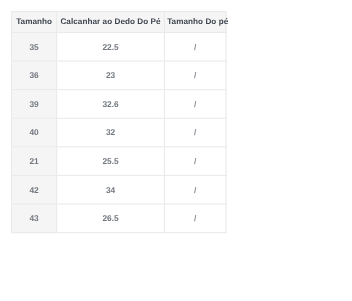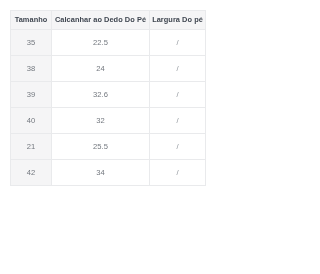--- a/index.html
+++ b/index.html
@@ -46,21 +46,21 @@
     padding: 5px 2px 5px 2px;
     border-right: 1px solid #e9eaec;
     border-bottom: 1px solid #e9eaec;
     line-height: 1.1;
     white-space: nowrap;
   }
   table.size-table td {
     background: #ffffff;
     color: #73787f;
     font-size: 7.6px;
-    font-weight: normal;
+    font-weight: bold;
     text-align: center;
     height: 25px;
     padding: 0;
     border-right: 1px solid #e9eaec;
     border-bottom: 1px solid #e9eaec;
     line-height: 25px;
   }
   table.size-table td.size-cell {
     background: #f5f5f6;
     color: #73787f;
@@ -77,32 +77,32 @@
     <table class="size-table">
       <colgroup>
         <col class="c-size">
         <col class="c-heel">
         <col class="c-width">
       </colgroup>
       <thead>
         <tr>
           <th>Tamanho</th>
           <th>Calcanhar ao Dedo Do Pé</th>
-          <th>Largura Do pé</th>
+          <th>Tamanho Do pé</th>
         </tr>
       </thead>
       <tbody>
         <tr>
           <td class="size-cell">35</td>
           <td>22.5</td>
           <td class="dash-cell">/</td>
         </tr>
         <tr>
-          <td class="size-cell">38</td>
-          <td>24</td>
+          <td class="size-cell">36</td>
+          <td>23</td>
           <td class="dash-cell">/</td>
         </tr>
         <tr>
           <td class="size-cell">39</td>
           <td>32.6</td>
           <td class="dash-cell">/</td>
         </tr>
         <tr>
           <td class="size-cell">40</td>
           <td>32</td>
@@ -111,16 +111,21 @@
         <tr>
           <td class="size-cell">21</td>
           <td>25.5</td>
           <td class="dash-cell">/</td>
         </tr>
         <tr>
           <td class="size-cell">42</td>
           <td>34</td>
           <td class="dash-cell">/</td>
         </tr>
+        <tr>
+          <td class="size-cell">43</td>
+          <td>26.5</td>
+          <td class="dash-cell">/</td>
+        </tr>
       </tbody>
     </table>
   </div>
 </div>
 
 </body></html>

